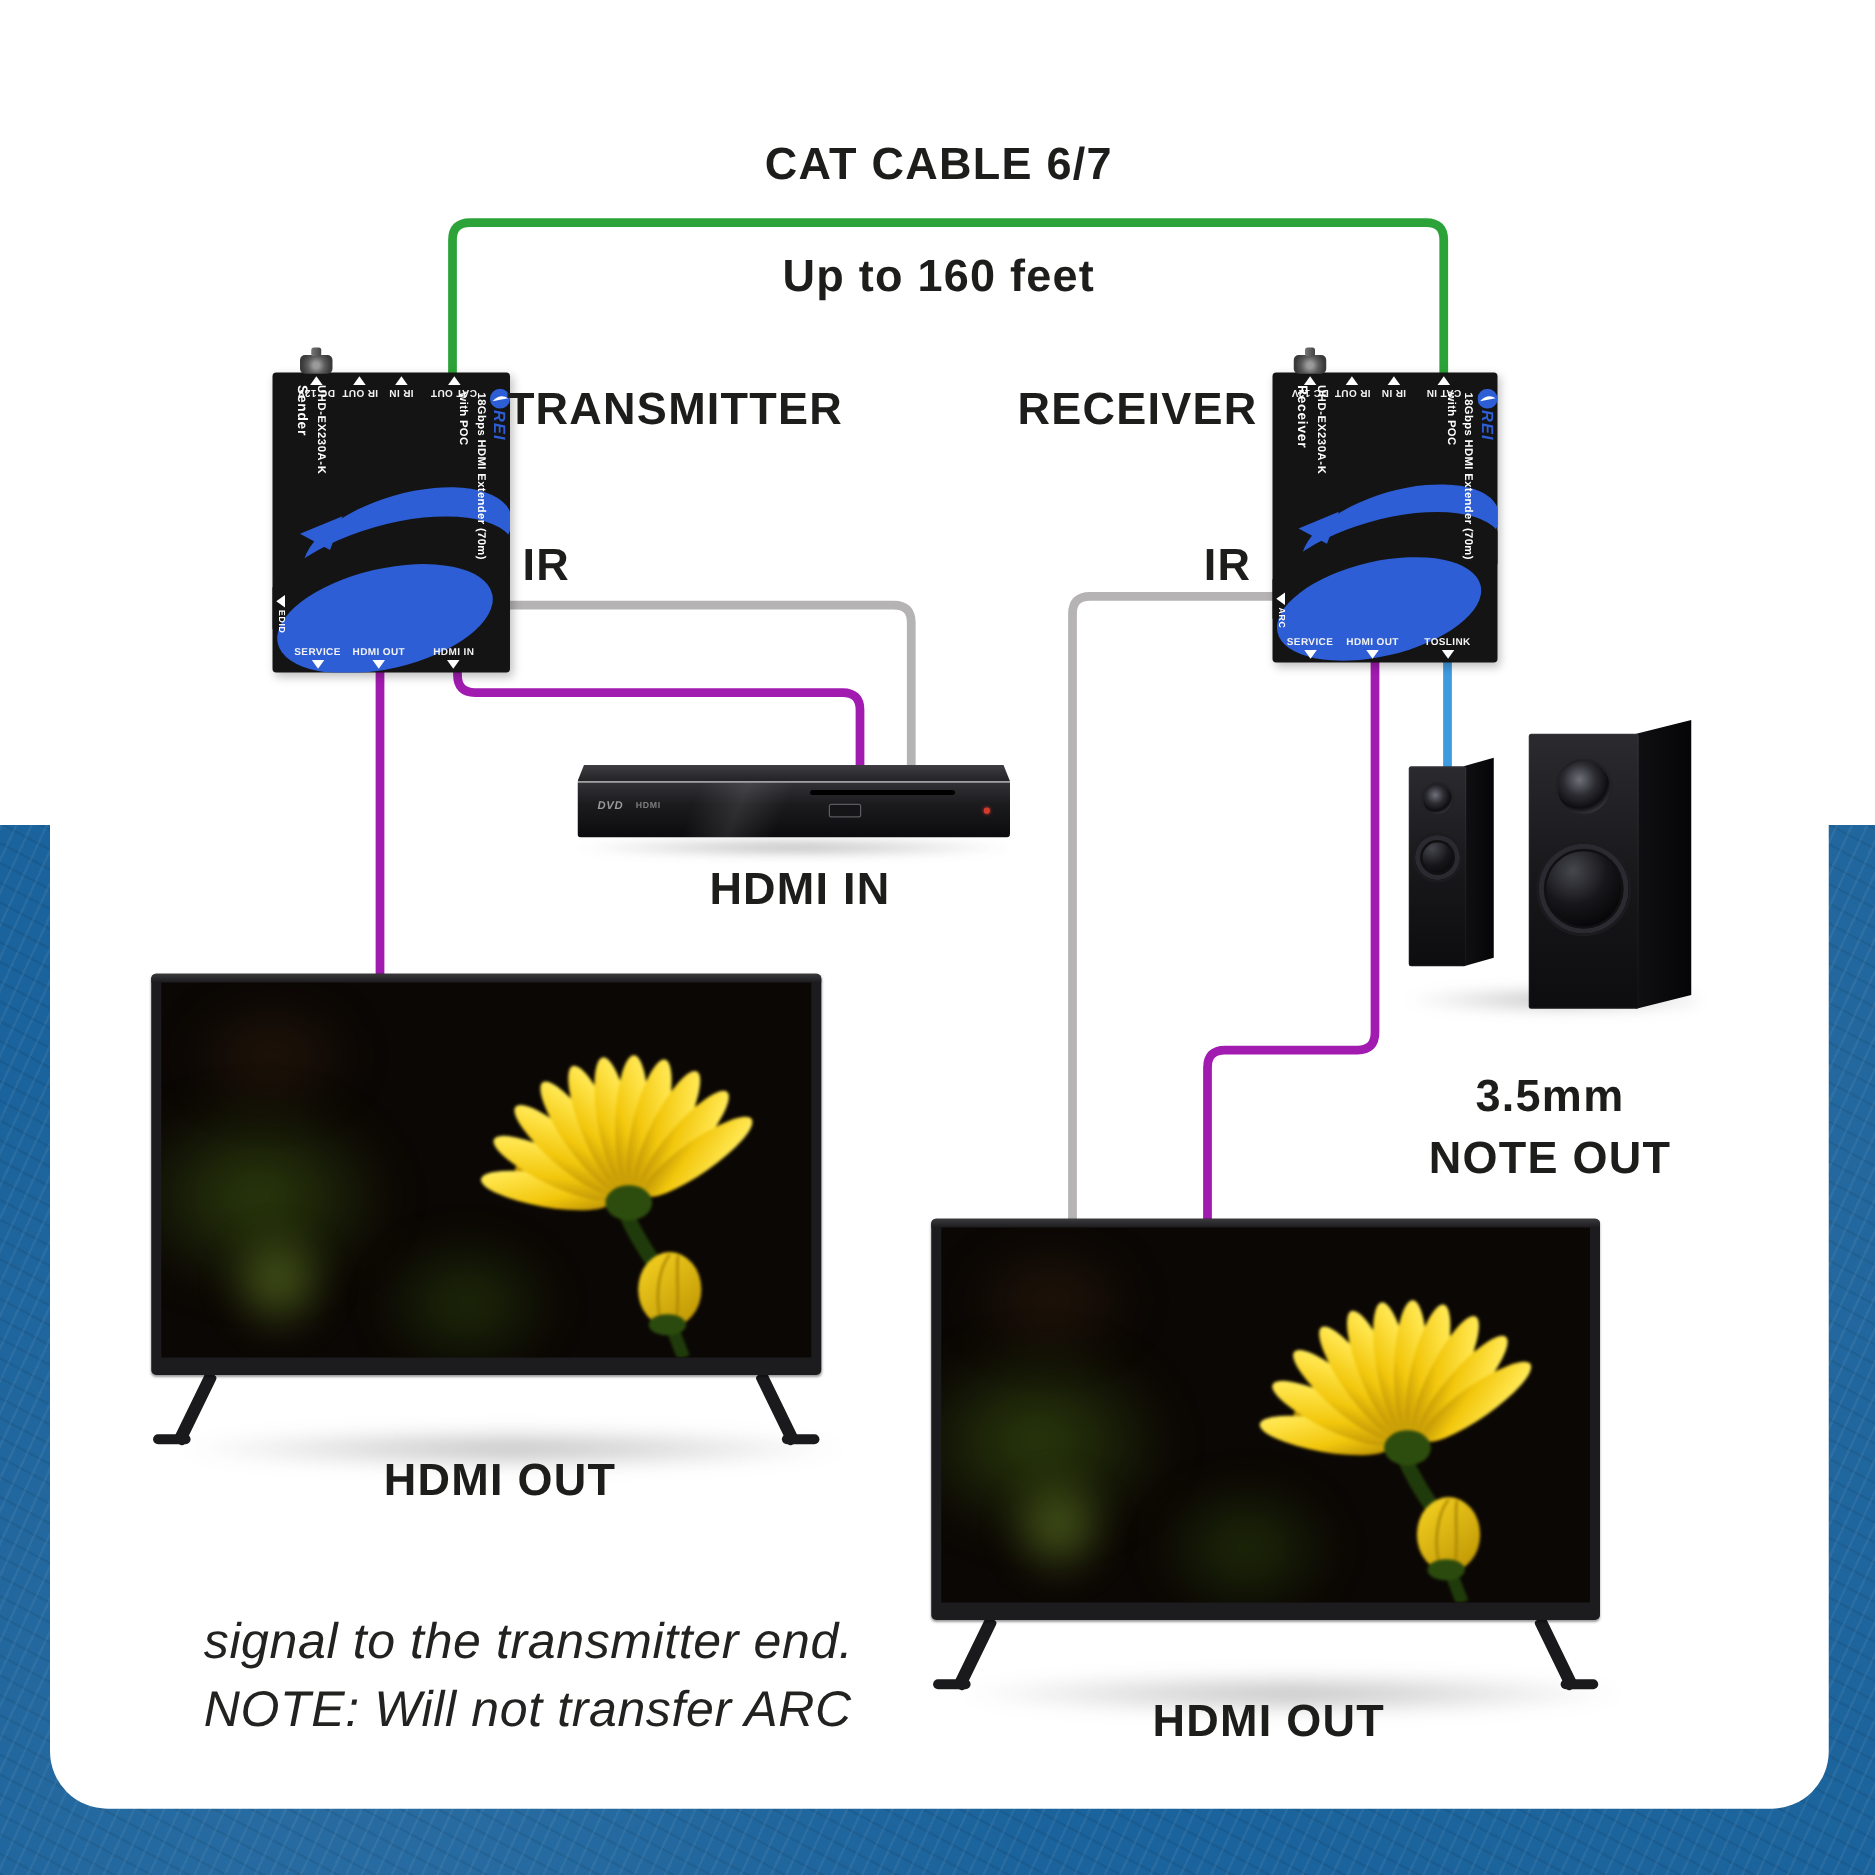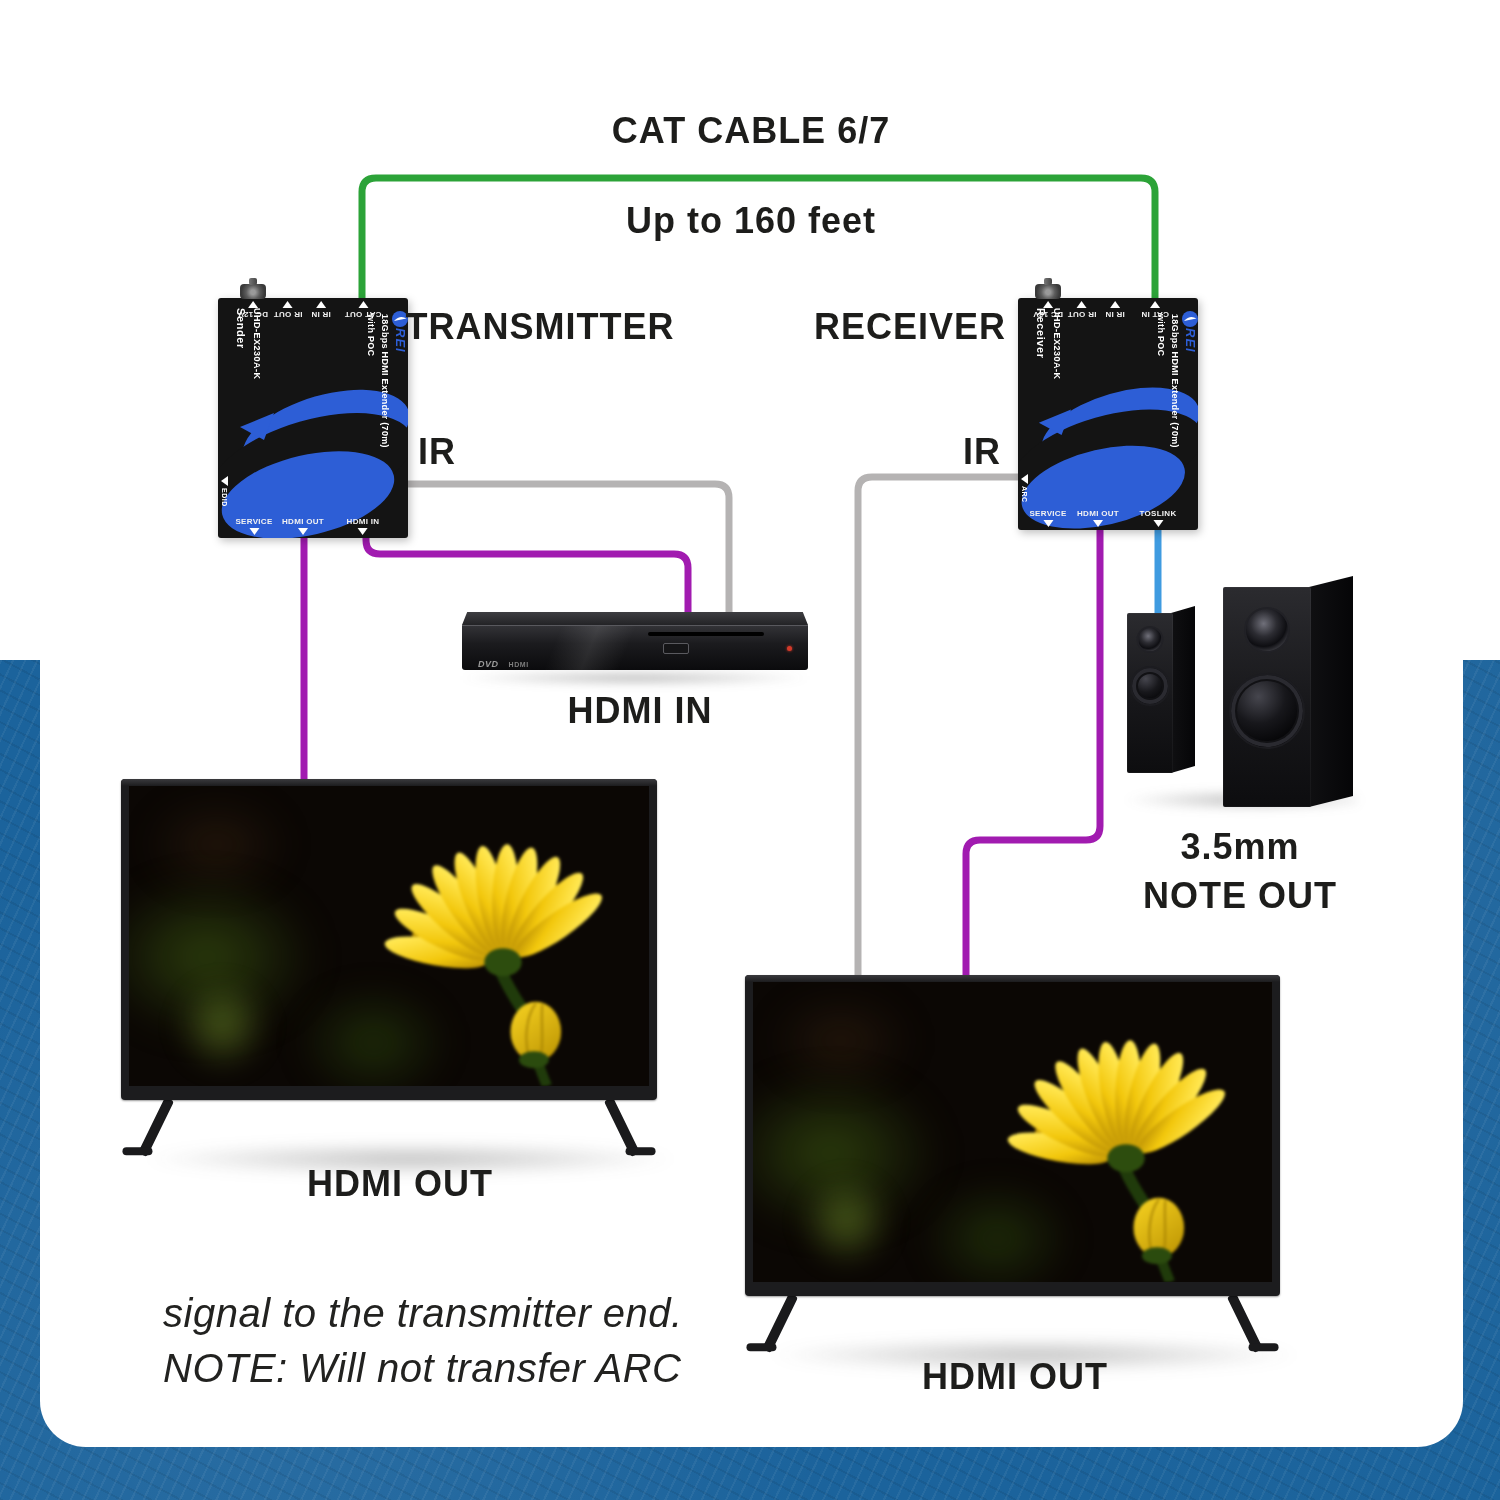--- a/index.html
+++ b/index.html
@@ -13,21 +13,21 @@
       repeating-linear-gradient(115deg, rgba(255,255,255,0.055) 0 2px, transparent 2px 11px),
       repeating-linear-gradient(28deg, rgba(0,0,0,0.07) 0 2px, transparent 2px 14px),
       radial-gradient(circle at 20% 80%, rgba(255,255,255,0.07), transparent 40%),
       radial-gradient(circle at 85% 30%, rgba(255,255,255,0.05), transparent 45%); }
   .bg-white { position:absolute; left:40px; top:0; width:1423px; height:1447px; background:#ffffff;
     border-radius:0 0 46px 46px; z-index:1; }
 
   
   .lbl { position:absolute; color:#1d1d1b; font-size:36px; letter-spacing:1px; white-space:nowrap; z-index:6; }
   .lbl.center { transform:translateX(-50%); text-align:center;font-weight:bold; }
-  .lbl.two-line { line-height:49px; }
+  .lbl.two-line { line-height:49px;margin-top:30px; }
   .note { position:absolute; left:163px; top:1286px; font-size:40px; font-style:italic; color:#222220;
           line-height:55px; letter-spacing:0.5px; z-index:6; }
 
   
   svg.cables { position:absolute; left:0; top:0; z-index:2; }
 
   
   .device { position:absolute; background:#141414; border-radius:3px; z-index:4;
             box-shadow:2px 3px 8px rgba(0,0,0,0.25); }
   .device .swoosh { position:absolute; left:0; bottom:0; z-index:1; }
@@ -56,21 +56,21 @@
   .dev-edge .edge-text { writing-mode:vertical-rl; color:#fff; font-size:7px; font-weight:bold; letter-spacing:0.5px; }
 
   
   .dvd { position:absolute; left:462px; top:612px; width:346px; height:62px; z-index:4; }
   .dvd-top { height:13px; background:linear-gradient(180deg,#3e3e42,#232326);
              clip-path:polygon(1.5% 0, 98.5% 0, 100% 100%, 0 100%); }
   .dvd-body { position:relative; height:45px; border-radius:0 0 3px 3px; overflow:hidden;
               background:linear-gradient(180deg,#323236 0%, #1b1b1e 40%, #0b0b0d 100%); border-top:1px solid #59595e; }
   .dvd-body::after { content:''; position:absolute; left:18%; top:0; width:38%; height:100%;
               background:linear-gradient(112deg, transparent 25%, rgba(255,255,255,0.10) 50%, transparent 75%); }
-  .dvd-logos { position:absolute; left:16px; top:13px; display:flex; gap:10px; align-items:center;margin-top:20px; }
+  .dvd-logos { position:absolute; left:16px; top:13px; display:flex; gap:10px; align-items:center; }
   .dvd-logo-dvd { color:#9a9a9a; font-size:9px; font-weight:bold; font-style:italic; letter-spacing:0.5px; }
   .dvd-logo-hdmi { color:#7d7d7d; font-size:7px; font-weight:bold; letter-spacing:0.6px; }
   .dvd-tray { position:absolute; right:44px; top:6px; width:116px; height:4px; background:#000; border-radius:2px; }
   .dvd-usb { position:absolute; left:58%; top:17px; width:26px; height:11px; border:1px solid #5a5a5f; border-radius:2px; background:#151517; }
   .dvd-led { position:absolute; right:16px; top:20px; width:5px; height:5px; border-radius:50%; background:#d33a2a; box-shadow:0 0 3px #d33a2a; }
   .dvd-shadow { position:absolute; left:-6px; right:-6px; bottom:-12px; height:16px;
       background:radial-gradient(ellipse at 50% 50%, rgba(60,60,60,0.35), transparent 70%); filter:blur(4px); }
 
   
   .speakers { position:absolute; left:1118px; top:584px; width:250px; height:235px; z-index:4; }

